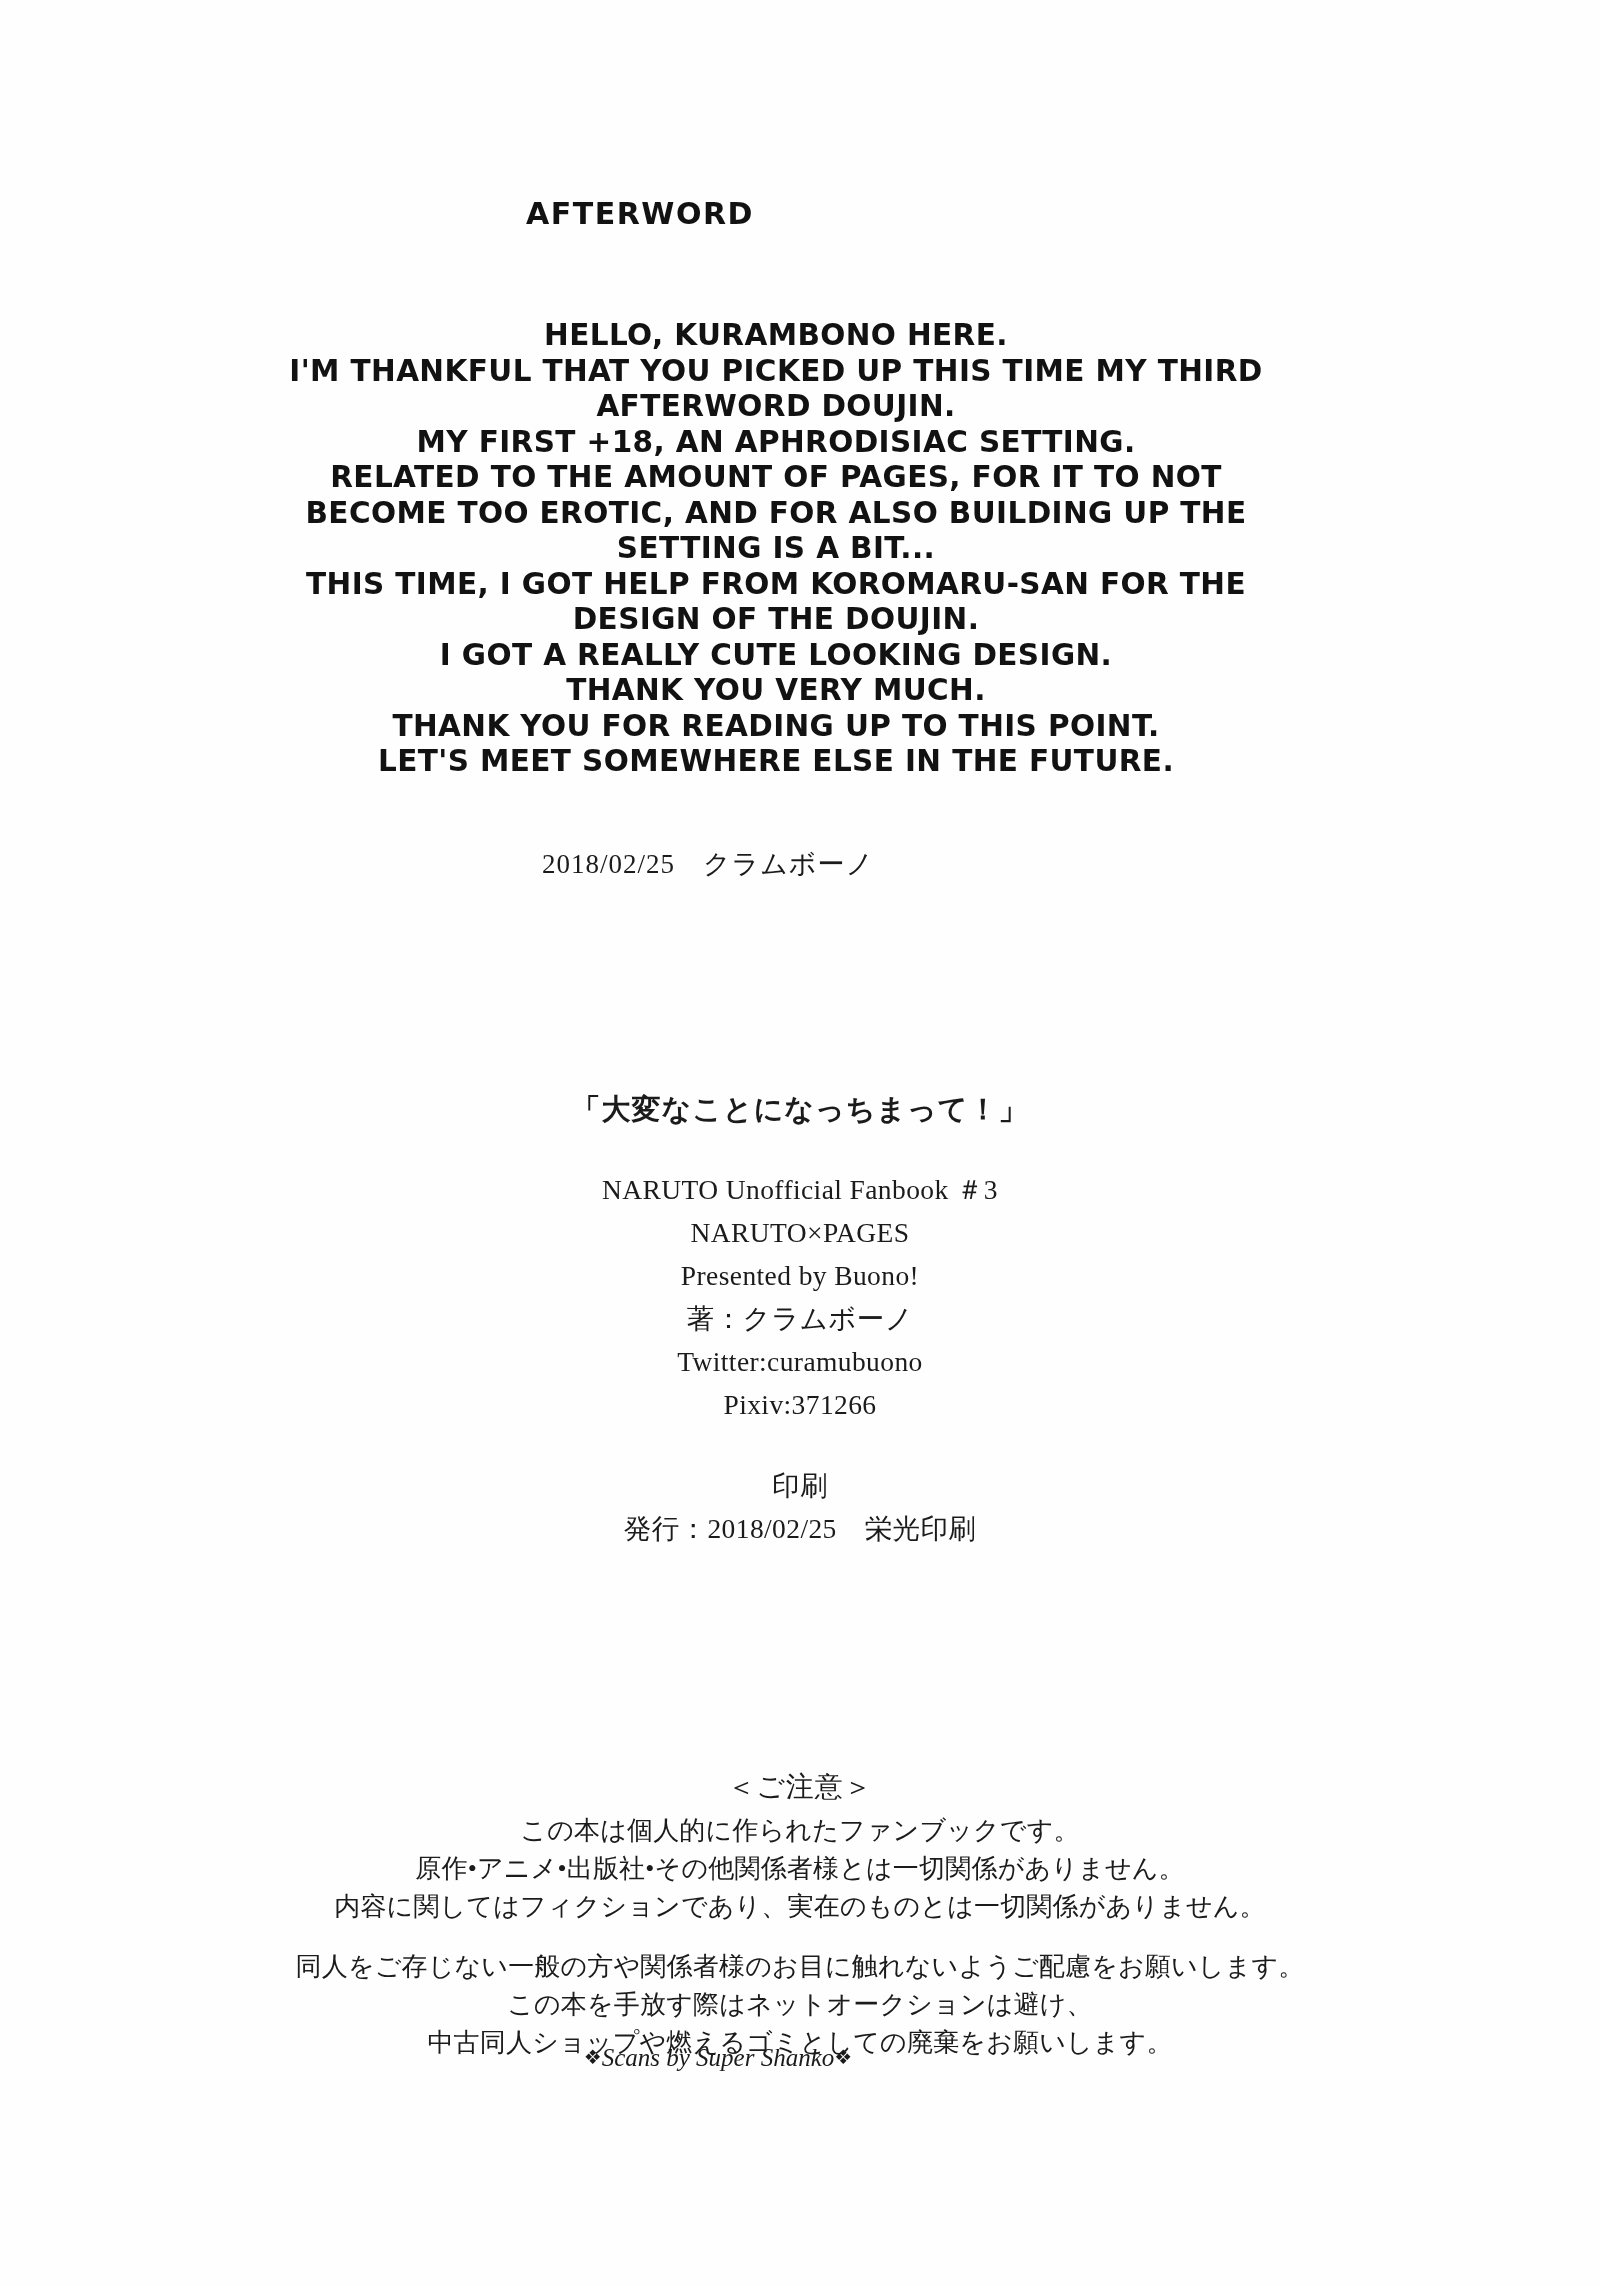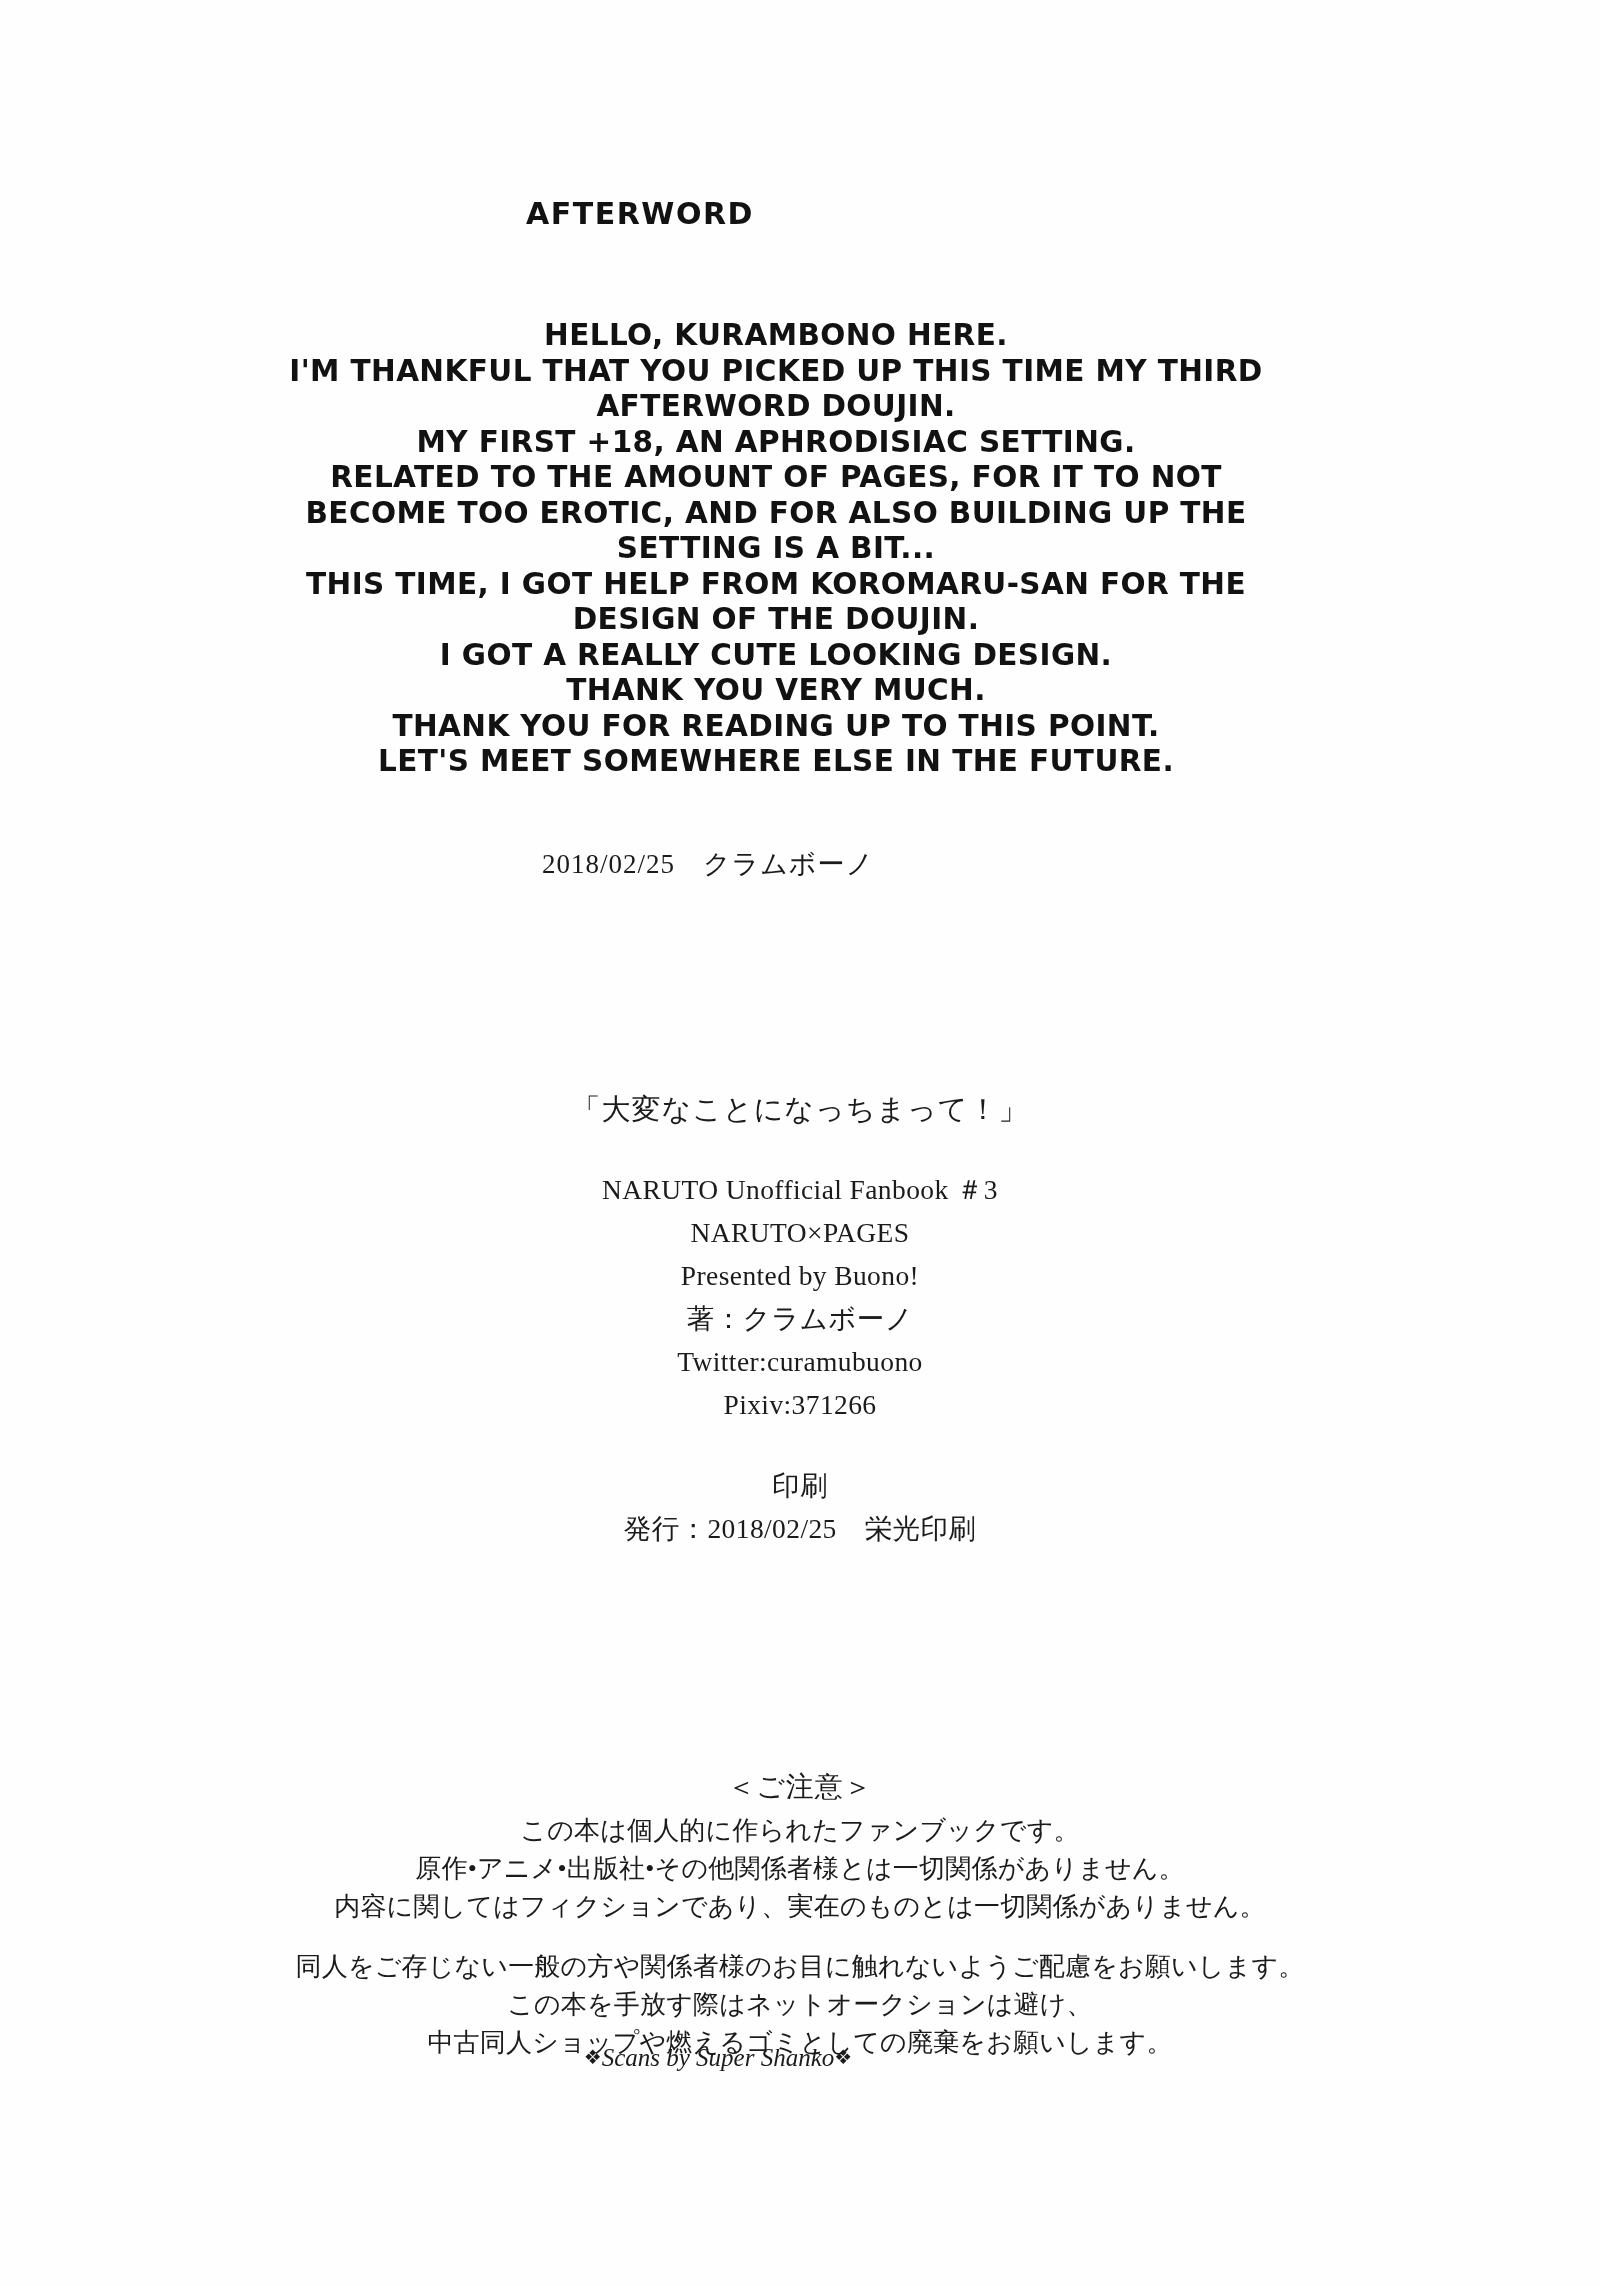--- a/index.html
+++ b/index.html
@@ -74,20 +74,21 @@
     left: 0;
     width: 1600px;
     text-align: center;
     color: #1b1b1b;
   }
   .colophon-title {
     font-family: "DejaVu Sans", sans-serif;
     font-size: 29px;
     letter-spacing: 1px;
     margin-bottom: 38px;
+    font-weight: bold;
   }
   .colophon-line {
     font-family: "Liberation Serif", serif;
     font-size: 27.5px;
     line-height: 43px;
     letter-spacing: 0.4px;
   }
   .colophon-gap {
     height: 38px;
   }

